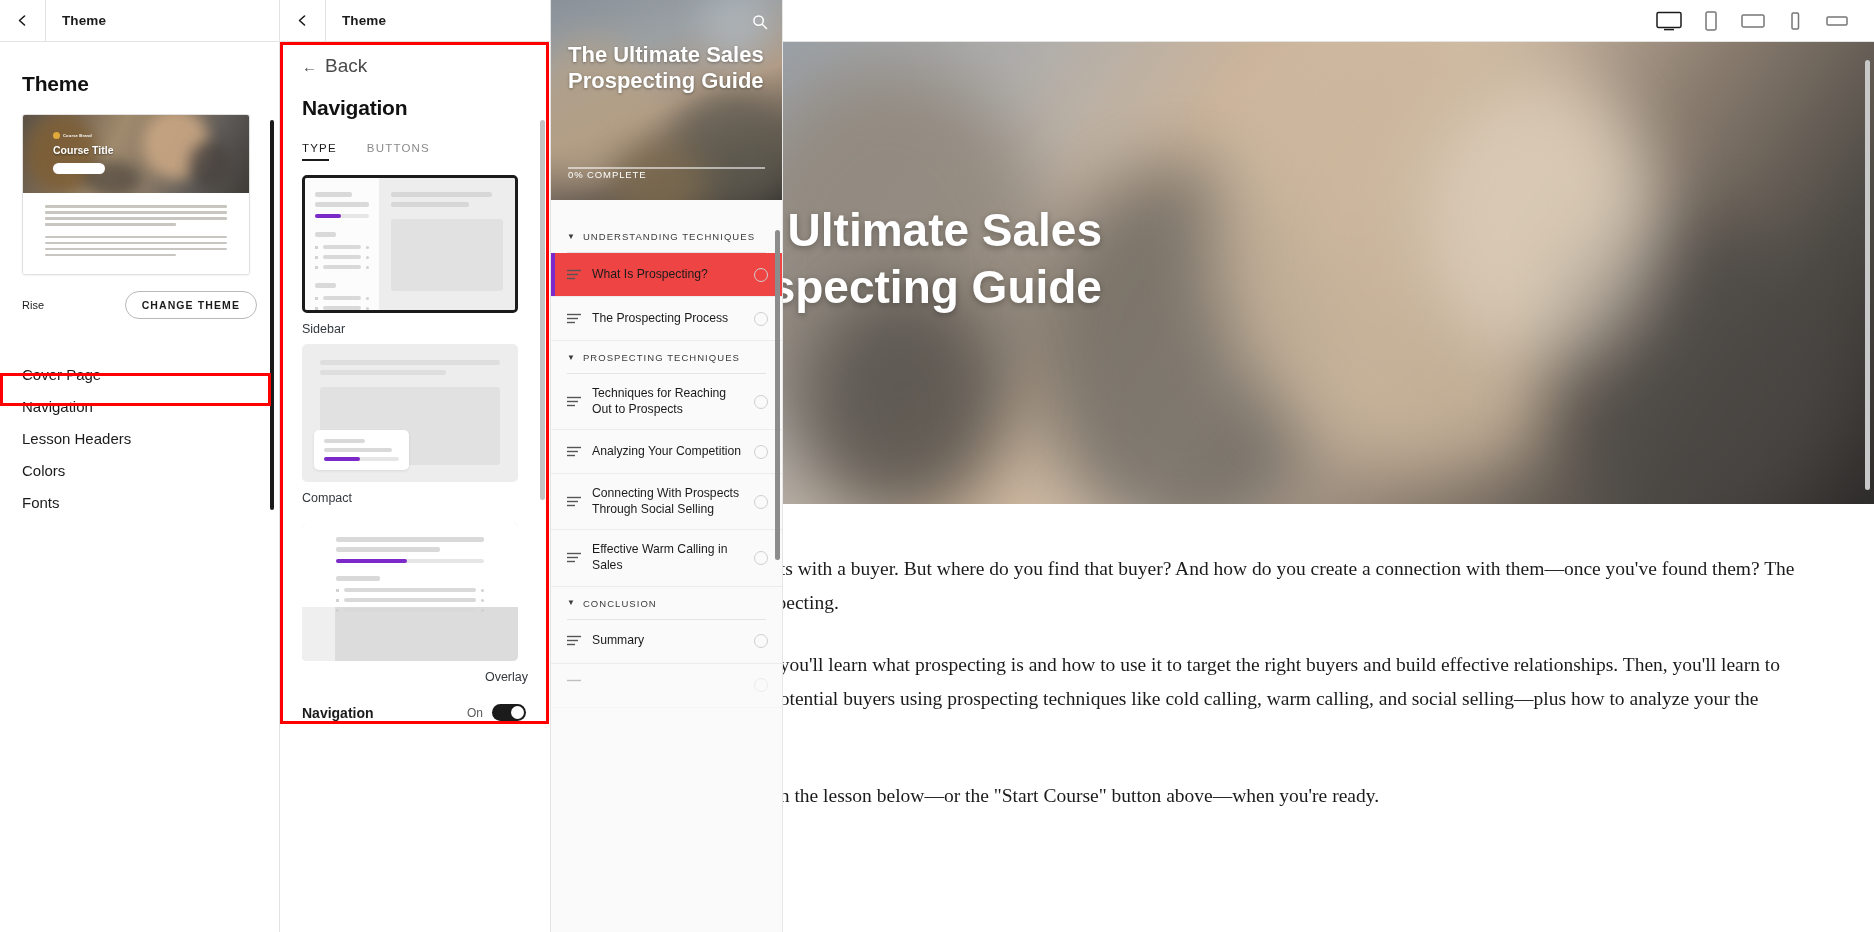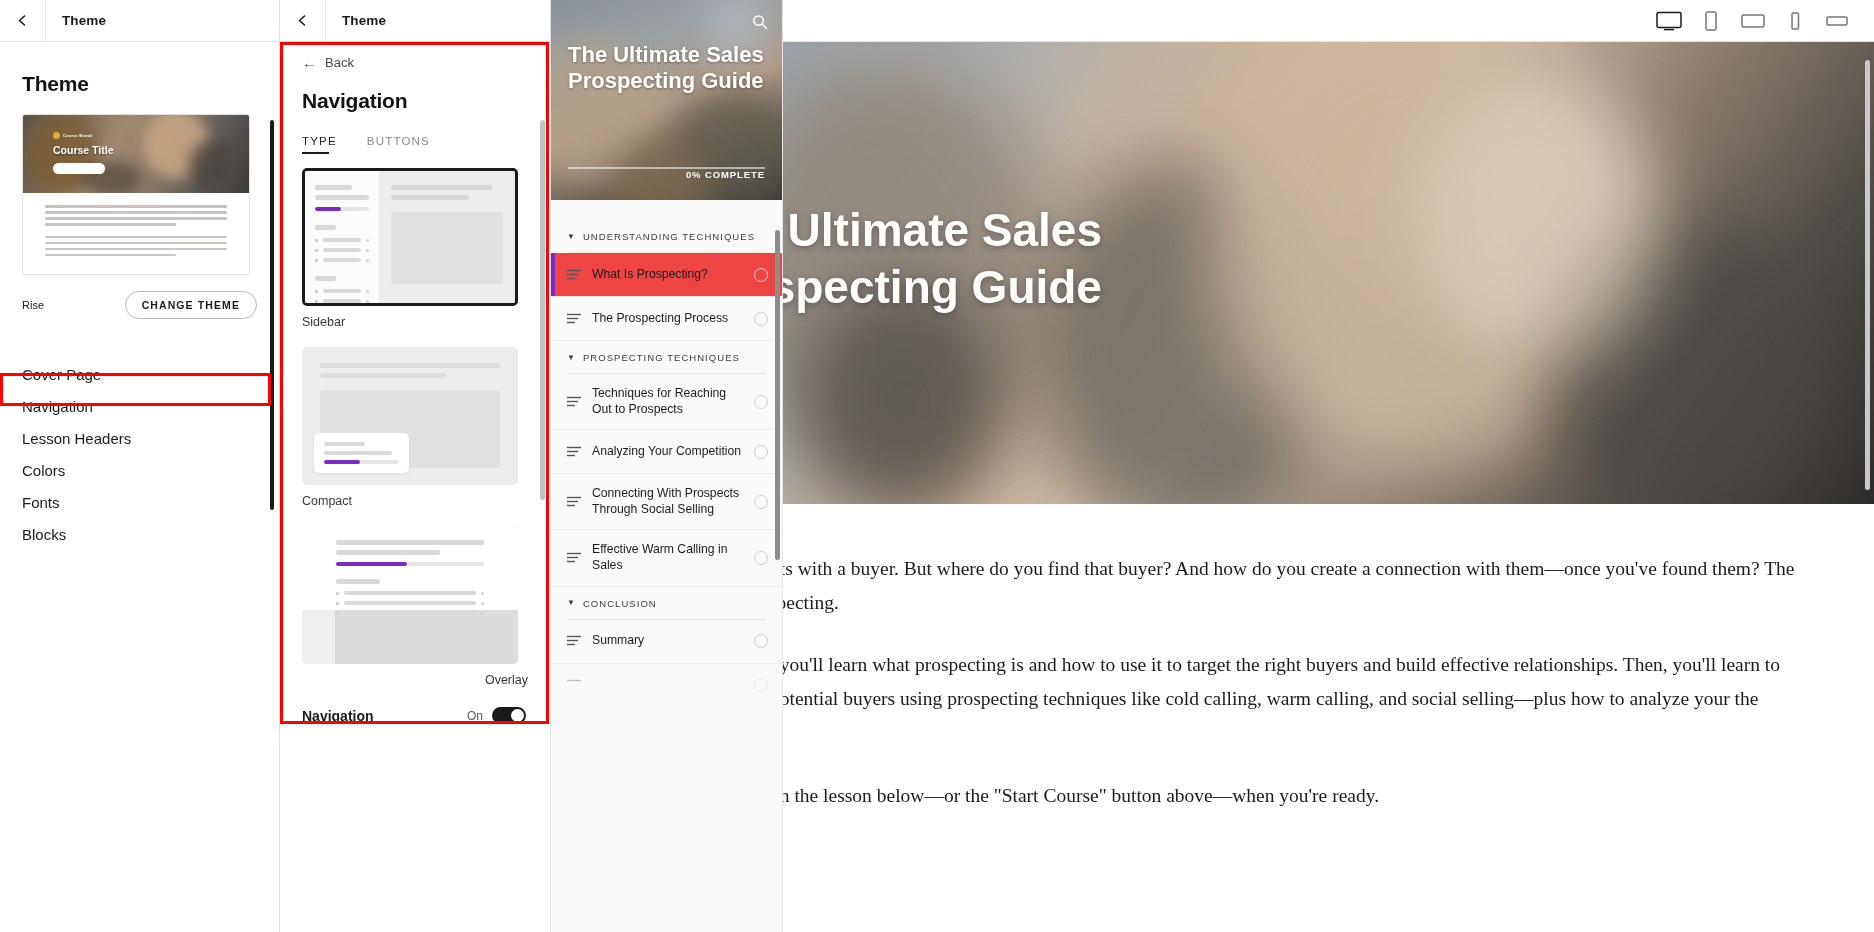--- a/index.html
+++ b/index.html
@@ -93,21 +93,21 @@
     height: 42px; display: flex; align-items: center;
     border-bottom: 1px solid #e3e3e3; background: #fff;
   }
   .mid-body {
     position: relative; height: 890px; overflow: hidden; padding: 0 22px;
   }
   .back-link {
     display: flex; align-items: center; gap: 8px; margin-top: 13px; cursor: pointer;
   }
   .back-link-arrow { font-size: 15px; color: #4a4a4a; line-height: 1; }
-  .back-link-txt { font-size: 13px; color: #4a4a4a; }
+  .back-link-txt { font-size: 19px; color: #4a4a4a; }
   .nav-heading {
     font-size: 21px; font-weight: 700; color: #111; margin-top: 19px; letter-spacing: -.2px;
   }
   .tabs { display: flex; gap: 30px; margin-top: 22px; }
   .tab {
     font-size: 11.5px; letter-spacing: 1.2px; color: #8b8b8b; font-weight: 400;
     padding-bottom: 7px; cursor: pointer; position: relative;
   }
   .tab.active { color: #1b1b1b; }
   .tab.active::after {
@@ -202,21 +202,21 @@
     position: absolute; right: 14px; top: 14px; cursor: pointer; z-index: 3;
   }
   .outline-title {
     position: absolute; left: 17px; top: 42px; right: 16px; color: #fff;
     font-size: 22px; font-weight: 700; line-height: 1.18;
     text-shadow: 0 1px 3px rgba(0,0,0,.35); z-index: 2;
   }
   .outline-progress-wrap { position: absolute; left: 17px; right: 17px; bottom: 20px; z-index: 2; }
   .outline-progress-track { height: 2px; background: rgba(255,255,255,.55); }
   .outline-progress-txt {
-    color: #fff; font-size: 9.5px; font-weight: 700; letter-spacing: .9px; text-align: right;
+    color: #fff; font-size: 9.5px; font-weight: 400; letter-spacing: .9px;
   }
   .outline-list { padding-top: 20px; }
   .og-header {
     display: flex; align-items: center; gap: 8px; padding: 11px 16px 10px 16px;
     cursor: pointer;
   }
   .og-caret { font-size: 8px; color: #3a3a3a; line-height: 1; }
   .og-title { font-size: 9.5px; letter-spacing: 1.05px; color: #3a3a3a; font-weight: 400; }
   .og-rule { height: 1px; background: #e4e4e4; margin: 0 16px; }
   .ol-item {
@@ -326,21 +326,20 @@
         <div class="theme-name">Rise</div>
         <button class="change-theme-btn">CHANGE THEME</button>
       </div>
 
       <div class="theme-nav-list">
         <div class="theme-nav-item">Cover Page</div>
         <div class="theme-nav-item">Navigation</div>
         <div class="theme-nav-item">Lesson Headers</div>
         <div class="theme-nav-item">Colors</div>
         <div class="theme-nav-item">Fonts</div>
-        <div class="theme-nav-item">Blocks</div>
       </div>
     </div>
 
     <div class="left-scrollbar"></div>
     <div class="redbox-nav"></div>
   </div>
 
   <div class="mid-panel">
     <div class="mid-topbar">
       <div class="back-chevron">
@@ -403,21 +402,21 @@
           </div>
           <div class="th-main">
             <div class="bar w90" style="background:#d7d7d7"></div>
             <div class="bar w70" style="background:#d7d7d7"></div>
             <div class="th-block" style="margin-top:12px;height:72px;"></div>
           </div>
         </div>
         <div class="opt-label">Sidebar</div>
       </div>
 
-      <div class="opt" style="margin-top:18px;">
+      <div class="opt" style="margin-top:8px;">
         <div class="opt-thumb">
           <div class="th-compact-inner">
             <div class="bar w100" style="background:#dedede"></div>
             <div class="bar w70" style="background:#dedede"></div>
             <div class="th-block" style="margin-top:12px;height:78px;"></div>
           </div>
           <div class="th-compact-card">
             <div class="bar w55" style="height:4px;"></div>
             <div class="bar w90" style="height:4px;"></div>
             <div class="prog-track" style="margin:5px 0 0 0;">

